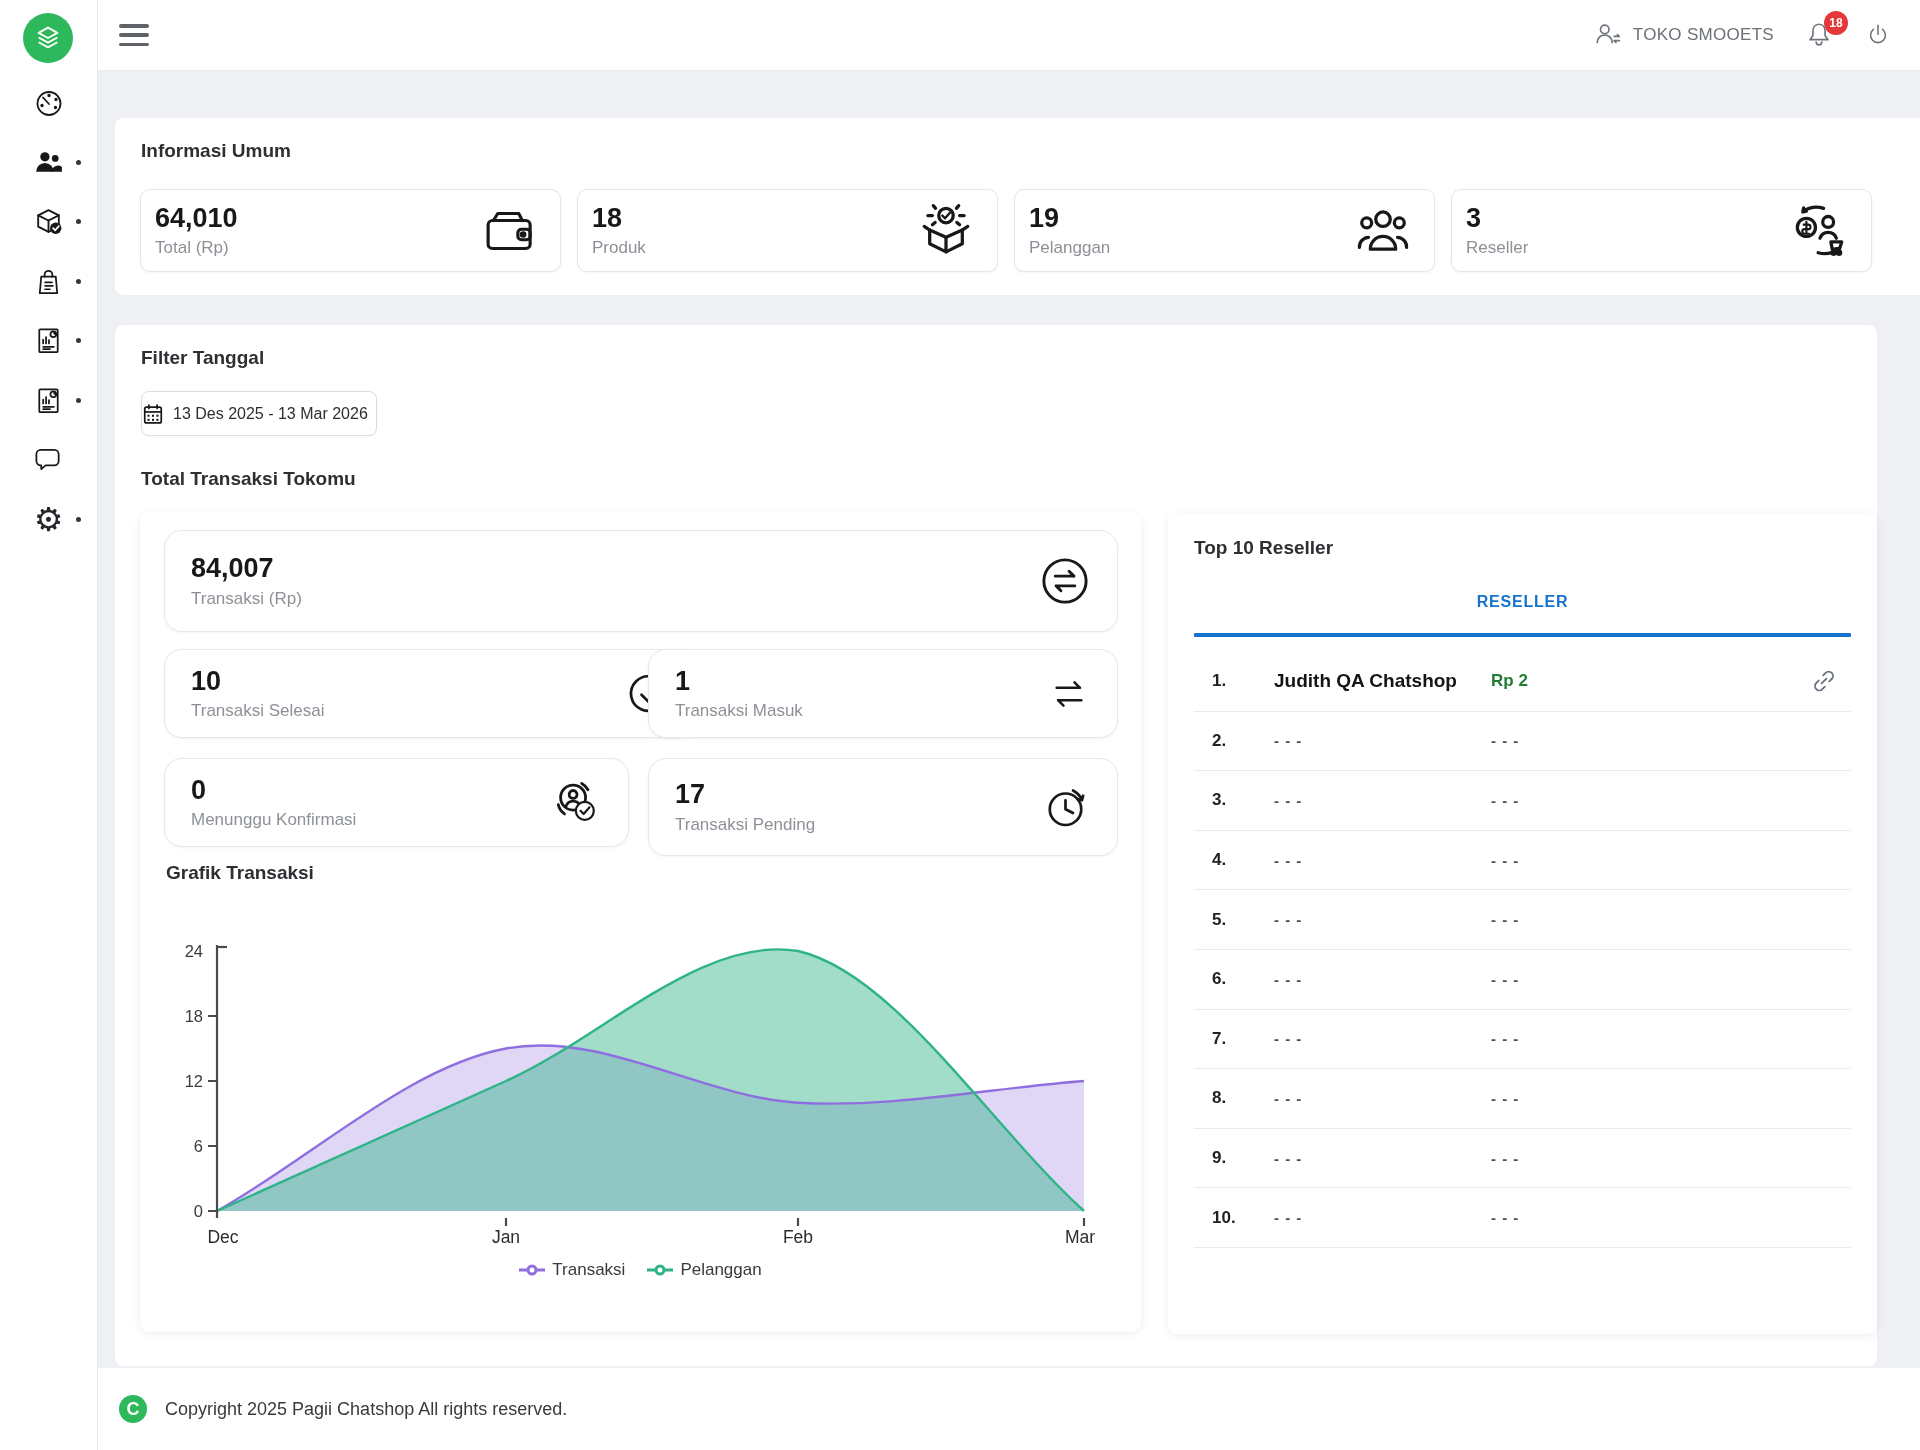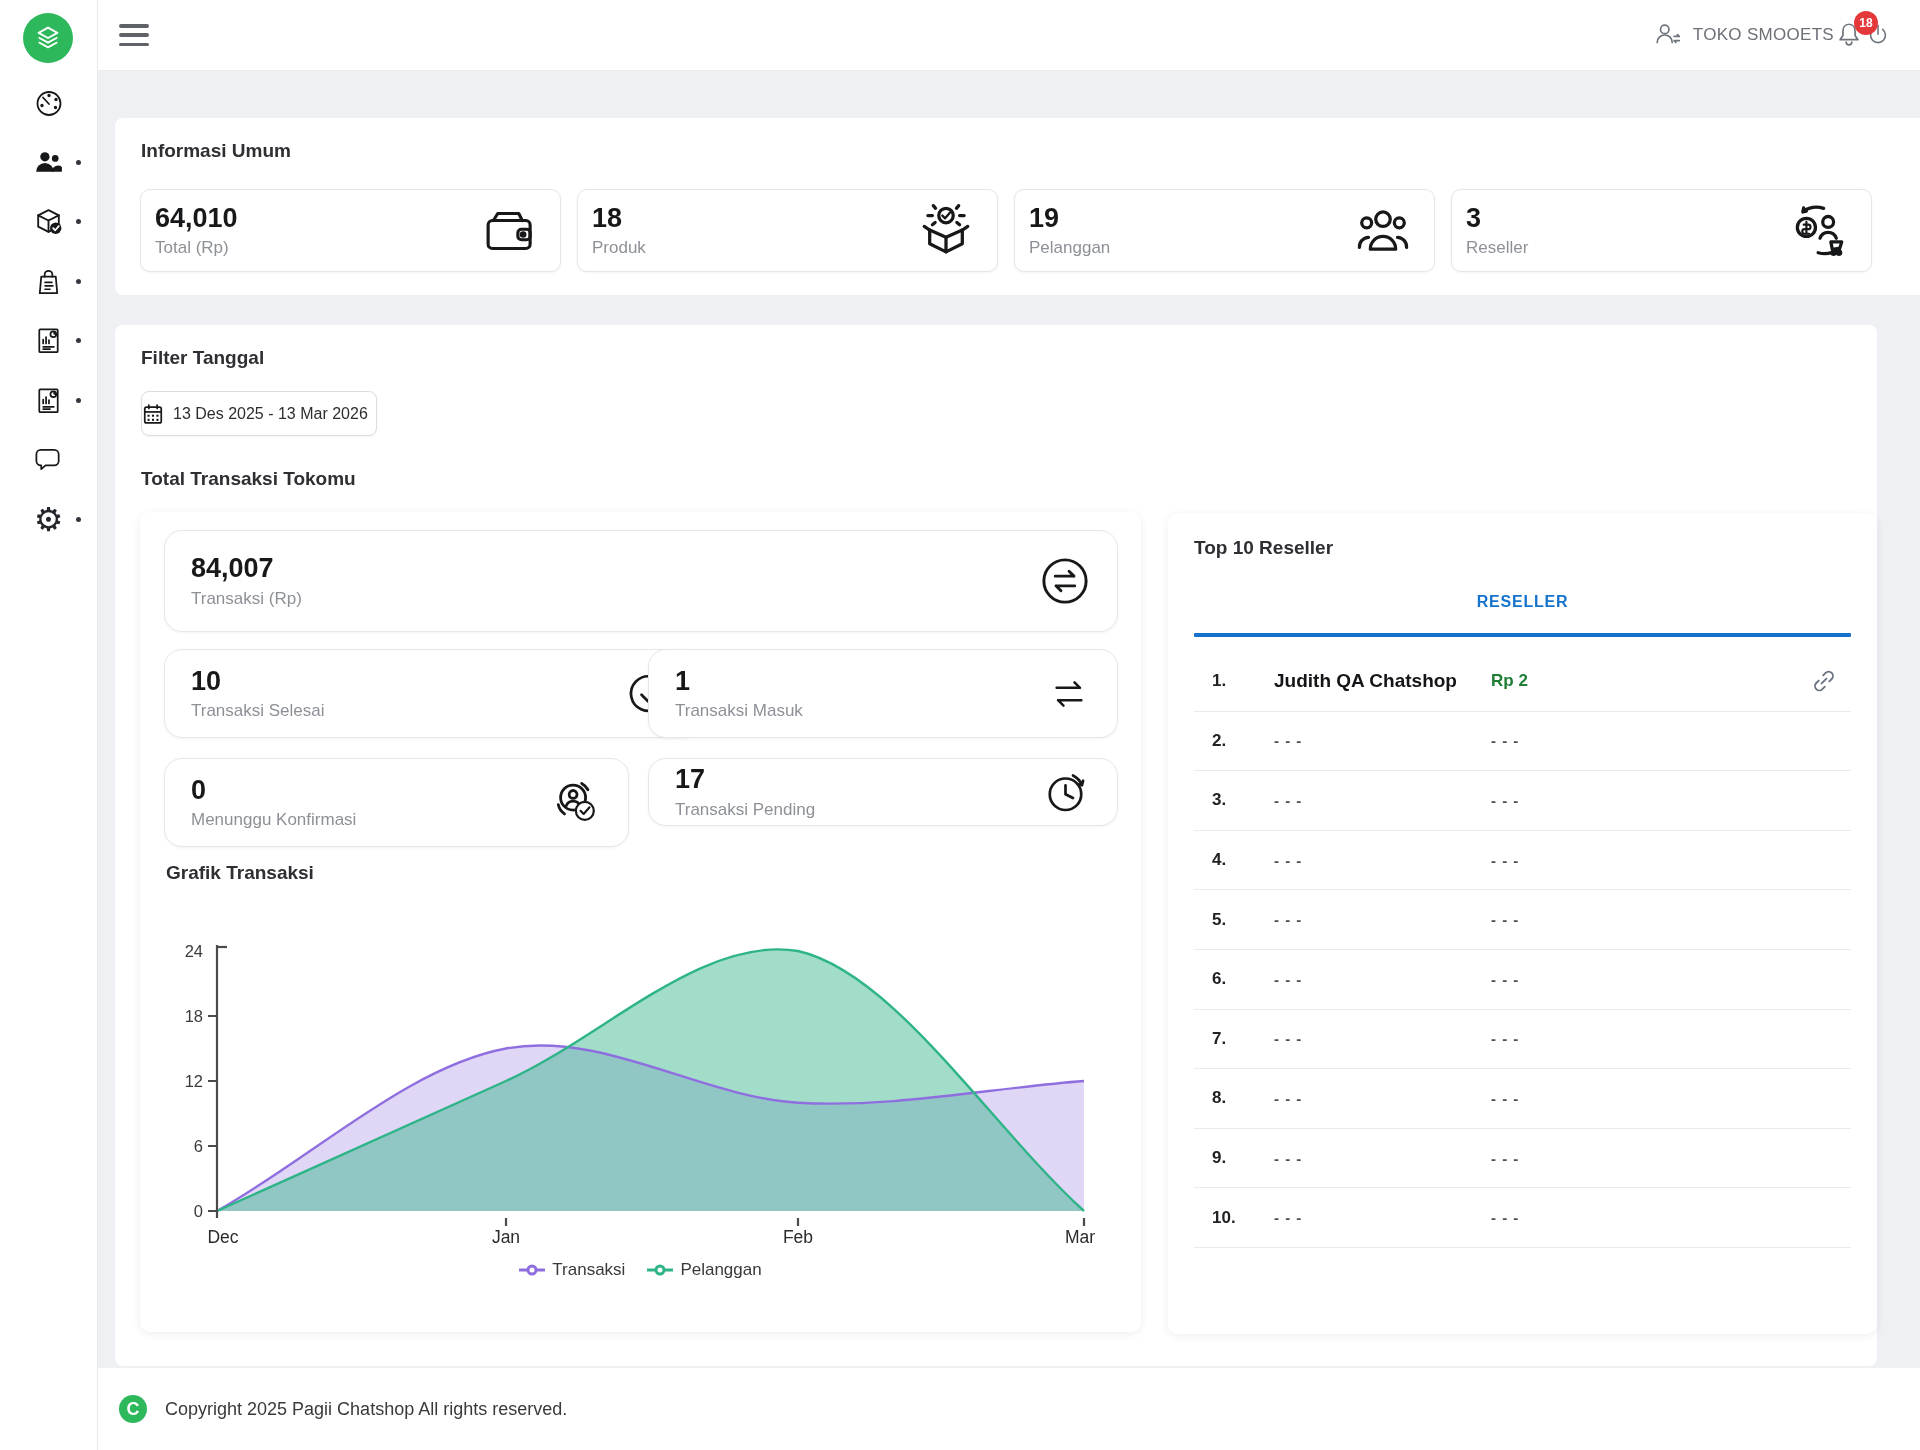--- a/index.html
+++ b/index.html
@@ -10,21 +10,21 @@
   .side-logo{position:absolute;left:23px;top:13px;width:50px;height:50px;border-radius:50%;display:flex;align-items:center;justify-content:center;cursor:pointer;}
   .side-col{position:absolute;left:0;top:73px;width:97px;display:flex;flex-direction:column;}
   .side-item{position:relative;height:59.5px;display:flex;align-items:center;justify-content:center;cursor:pointer;}
   .side-item .dot{position:absolute;left:76px;top:50%;margin-top:-2.5px;width:5px;height:5px;border-radius:50%;background:#33373d;}
   .gear-glyph{font-size:33px;color:#23262b;line-height:1;font-family:"DejaVu Sans",sans-serif;}
 
   
   .topbar{position:absolute;left:97px;top:0;width:1823px;height:70px;background:#fff;border-bottom:1px solid #ececec;display:flex;align-items:center;z-index:4;}
   .hamburger{margin-left:22px;width:30px;height:22px;display:flex;flex-direction:column;justify-content:space-between;cursor:pointer;}
   .hamburger span{display:block;height:3.5px;border-radius:2px;background:#5f6368;}
-  .top-right{margin-left:auto;display:flex;align-items:center;margin-right:28px;}
+  .top-right{margin-left:auto;display:flex;align-items:center;gap:30px;margin-right:28px;}
   .store{display:flex;align-items:center;gap:10px;cursor:pointer;}
   .store-name{font-size:17px;color:#6c7077;letter-spacing:.3px;}
   .bell-wrap{position:relative;cursor:pointer;}
   .badge{position:absolute;top:-9px;right:-14px;min-width:24px;height:24px;border-radius:12px;color:#fff;font-size:12px;font-weight:bold;display:flex;align-items:center;justify-content:center;padding:0 4px;box-sizing:border-box;}
 
   
   .card{position:absolute;background:#fff;border-radius:8px;}
   #card-info{left:115px;top:118px;width:1876px;height:177px;}
   #card-body{left:115px;top:325px;width:1762px;height:1041px;}
   .sec-title{font-size:19px;font-weight:bold;color:#2d2f33;}
@@ -395,21 +395,21 @@
             <circle cx="27" cy="21" r="5"></circle>
             <path d="M18 36 a9.5 9.5 0 0 1 18 0"></path>
             <path d="M8 34 a20 20 0 0 0 8 12 M46 15 a20 20 0 0 0 -8 -8"></path>
           </g>
           <circle cx="42" cy="42" r="11.5" fill="#fff" stroke="#17181a" stroke-width="2.8"></circle>
           <path d="M36.5 42 l4 4 l7.5 -8.5" stroke="#17181a" stroke-width="2.8" fill="none" stroke-linecap="round" stroke-linejoin="round"></path>
           </svg>
         </span>
       </div>
 
-      <div class="t-card" style="left:508px;top:246px;width:470px;height:68px;">
+      <div class="t-card" style="left:508px;top:246px;width:470px;height:98px;">
         <div>
           <div class="t-num">17</div>
           <div class="t-label">Transaksi Pending</div>
         </div>
         <span>
           <svg width="48" height="48" viewBox="0 0 64 64">
               <g class="oi" stroke-width="3.6">
             <circle cx="30" cy="35" r="21"></circle>
             <path d="M30 23 V35 L40 40"></path>
             <path d="M40 10 a25 25 0 0 1 12 13 M52 23 l1.5 -6 M52 23 l-6 -1.5"></path>

